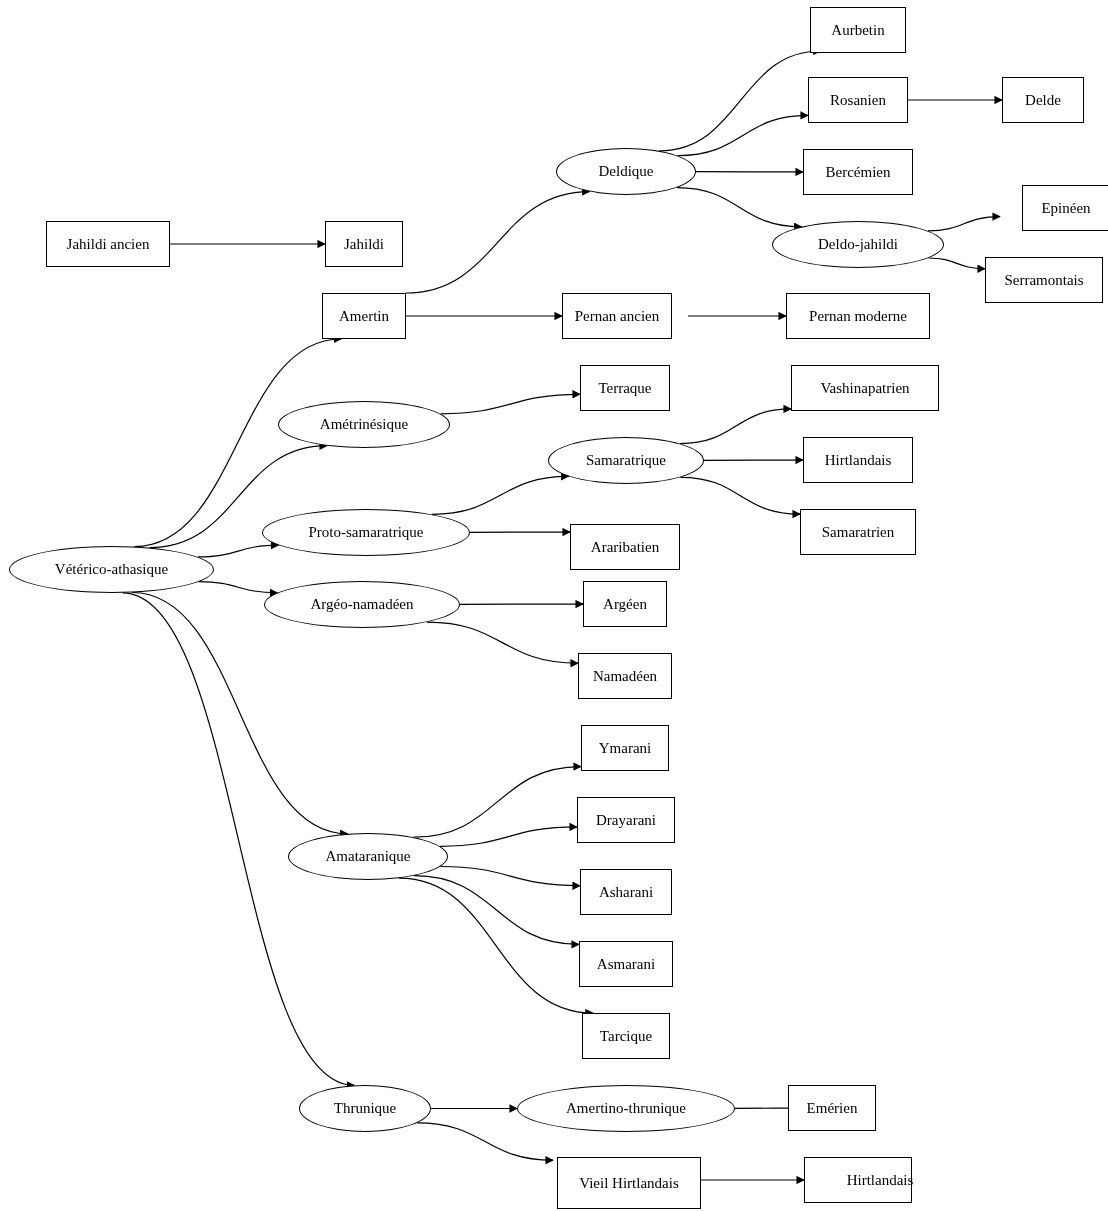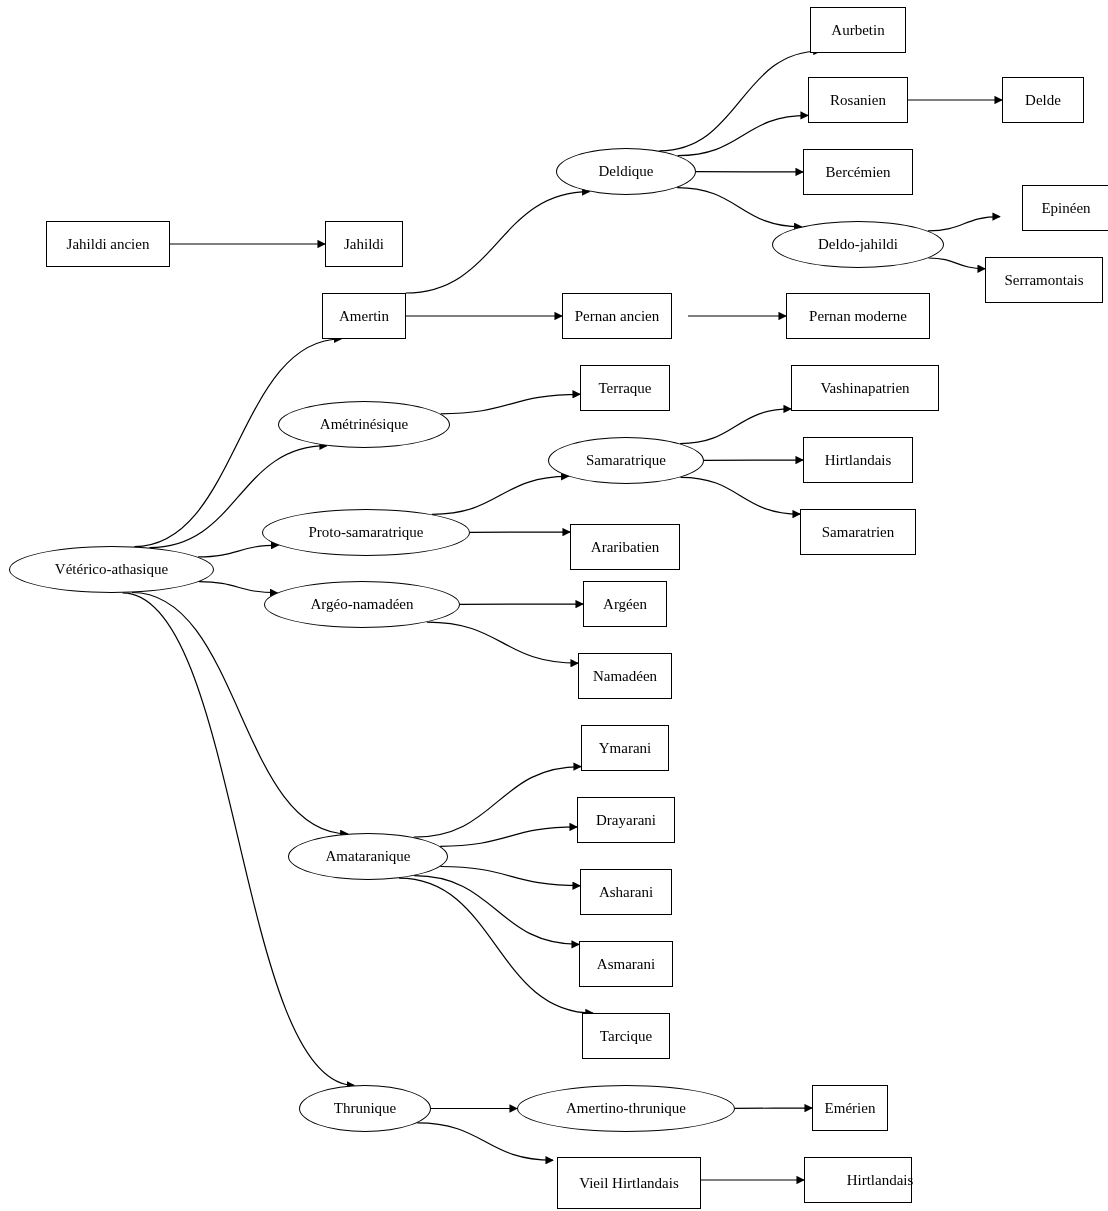--- a/index.html
+++ b/index.html
@@ -117,17 +117,17 @@
       <div class="node box" style="left: 583px; top: 581px; width: 84px; height: 46px;">Argéen</div>
       <div class="node box" style="left: 578px; top: 653px; width: 94px; height: 46px;">Namadéen</div>
       <div class="node ellipse" style="left: 288px; top: 833px; width: 160px; height: 47px;">Amataranique</div>
       <div class="node box" style="left: 581px; top: 725px; width: 88px; height: 46px;">Ymarani</div>
       <div class="node box" style="left: 577px; top: 797px; width: 98px; height: 46px;">Drayarani</div>
       <div class="node box" style="left: 580px; top: 869px; width: 92px; height: 46px;">Asharani</div>
       <div class="node box" style="left: 579px; top: 941px; width: 94px; height: 46px;">Asmarani</div>
       <div class="node box" style="left: 582px; top: 1013px; width: 88px; height: 46px;">Tarcique</div>
       <div class="node ellipse" style="left: 299px; top: 1085px; width: 132px; height: 47px;">Thrunique</div>
       <div class="node ellipse" style="left: 517px; top: 1085px; width: 218px; height: 47px;">Amertino-thrunique</div>
-      <div class="node box" style="left: 812px; top: 1085px; width: 76px; height: 46px;">Emérien</div>
+      <div class="node box" style="left: 788px; top: 1085px; width: 88px; height: 46px;">Emérien</div>
       <div class="node box" style="left: 557px; top: 1157px; width: 144px; height: 52px;">Vieil Hirtlandais</div>
       <div class="node box" style="left: 804px; top: 1157px; width: 108px; height: 46px; padding-left: 44px;">Hirtlandais</div>
     </div>
 </div>
 
 </body></html>

